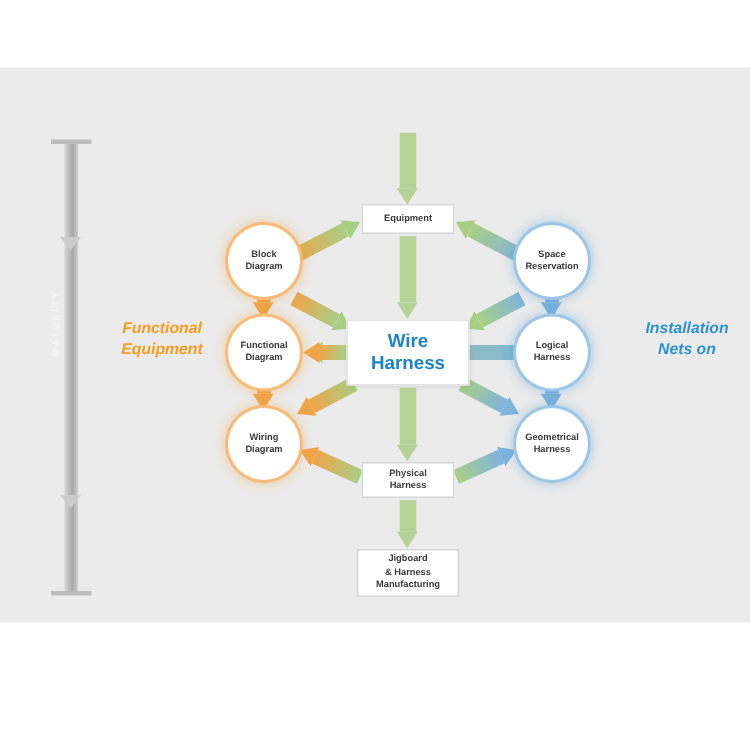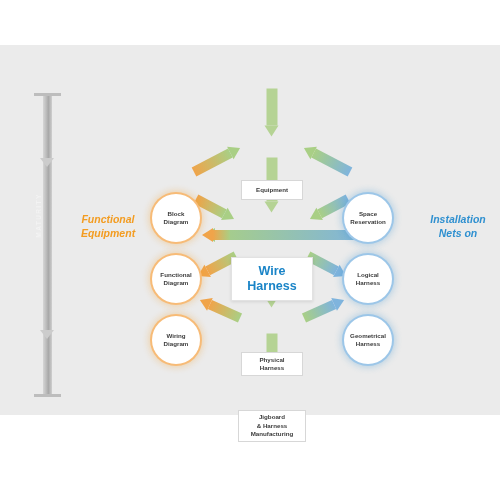--- a/index.html
+++ b/index.html
@@ -31,21 +31,21 @@
 
   
   .conn{position:absolute;transform-origin:0 50%;}
   .conn .shaft{position:absolute;left:0;top:0;height:100%;}
   .conn .head{position:absolute;top:50%;width:0;height:0;
     border-top:7px solid transparent;border-bottom:7px solid transparent;
     transform:translateY(-50%);}
 
   
   .node{position:absolute;display:flex;align-items:center;justify-content:center;
-    text-align:center;box-sizing:border-box;margin-top:44px;}
+    text-align:center;box-sizing:border-box;}
   .circ{border-radius:50%;background:#ffffff;font-size:6.2px;font-weight:bold;
     color:#3a3a3a;line-height:8.4px;}
   .circ.o{box-shadow:0 0 0 2px #f7bb77, 0 0 7px 3px rgba(243,156,33,.33);}
   .circ.b{box-shadow:0 0 0 2px #9cc6e8, 0 0 7px 3px rgba(47,144,208,.30);}
   .boxn{background:#ffffff;border:1px solid #d7d7d7;font-size:6.2px;
     font-weight:bold;color:#3a3a3a;line-height:8.4px;}
   .center{background:#ffffff;border:1px solid #e2e2e2;color:#1a84c7;
     font-size:12.5px;font-weight:bold;line-height:15px;
     box-shadow:0 1px 3px rgba(0,0,0,.10);}
 </style>

